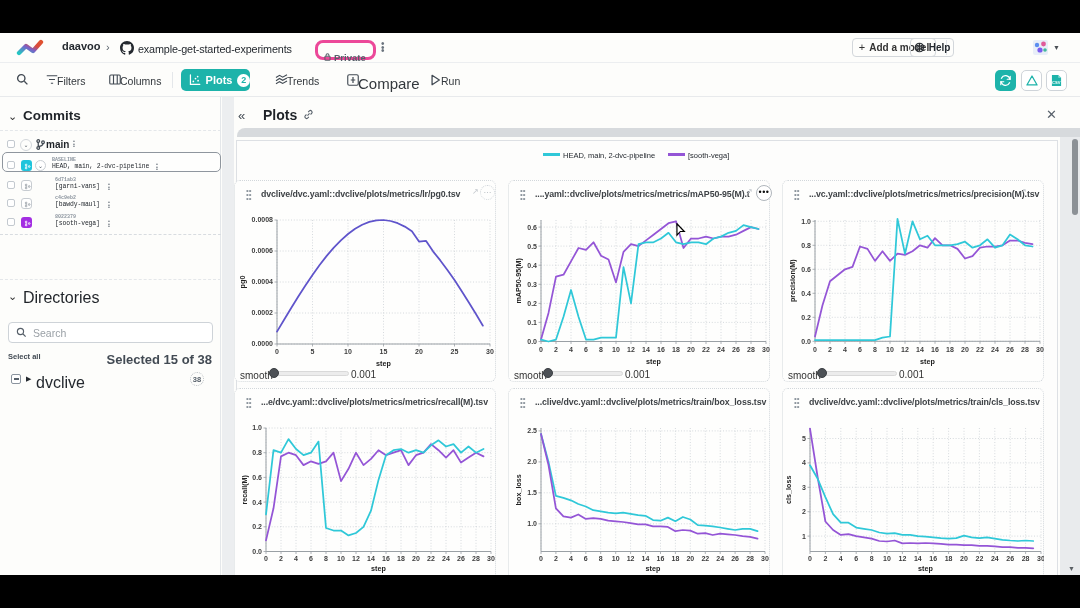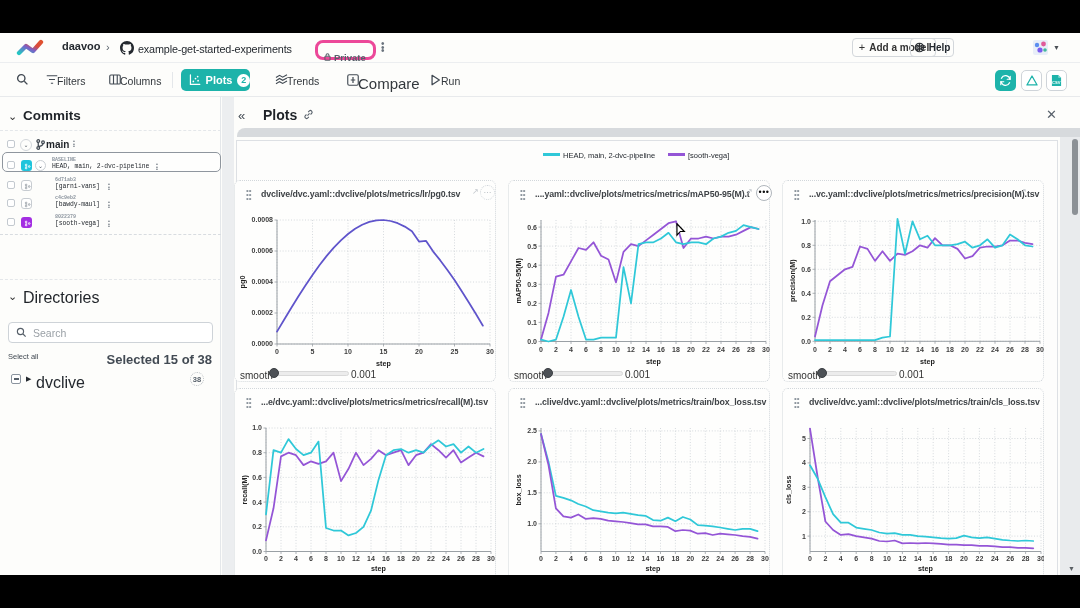--- a/index.html
+++ b/index.html
@@ -191,21 +191,21 @@
     <div class="abs" style="left:0;top:279px;width:221px;border-top:1px dashed #e4e7ea"></div>
     <div class="abs" style="left:8px;top:290px;font-size:11px;color:#333">⌄</div>
     <div class="abs" style="left:23px;top:289px;font-size:16px;font-weight:normal;color:#1f2328">Directories</div>
     <div class="abs" style="left:8px;top:322px;width:205px;height:21px;border:1px solid #ced3d8;border-radius:4px;background:#fff;display:flex;align-items:center;padding-left:7px;gap:6px">
 <svg width="11" height="11" viewBox="0 0 16 16" fill="none" stroke="#57606a" stroke-width="1.7">
         <circle cx="6.5" cy="6.5" r="4.5"></circle>
         <path d="M10.2 10.2L14 14"></path>
       </svg>
 <span style="font-size:10.5px;color:#9aa0a6">Search</span>
     </div>
-    <div class="abs" style="left:8px;top:352px;font-size:7.5px;font-weight:normal;color:#424a53">Select all</div>
+    <div class="abs" style="left:8px;top:352px;font-size:7.5px;font-weight:bold;color:#424a53">Select all</div>
     <div class="abs" style="left:212px;top:352px;font-size:13px;font-weight:bold;color:#424a53;transform:translateX(-100%)">Selected 15 of 38</div>
     <div class="abs" style="left:11px;top:374px;width:10px;height:10px;border:1px solid #8b949e;border-radius:2px;background:#fff;display:flex;align-items:center;justify-content:center">
       <div style="width:5px;height:1.4px;background:#57606a"></div>
     </div>
     <div class="abs" style="left:26px;top:375px;font-size:7px;color:#24292f">▶</div>
     <div class="abs" style="left:36px;top:374px;font-size:16px;color:#24292f">dvclive</div>
     <div class="abs" style="left:190px;top:372px;width:14px;height:14px;border:1px dotted #b9bec3;border-radius:50%;text-align:center;font-size:7.5px;font-weight:bold;color:#57606a;line-height:13px">38</div>
     <div class="abs" style="left:238px;top:108px;font-size:13px;color:#424a53">«</div>
     <div class="abs" style="left:263px;top:107px;font-size:14px;font-weight:bold;color:#1f2328">Plots</div>
     <svg class="abs" style="left:303px;top:109px" width="11" height="11" viewBox="0 0 16 16" fill="none" stroke="#57606a" stroke-width="1.6">

